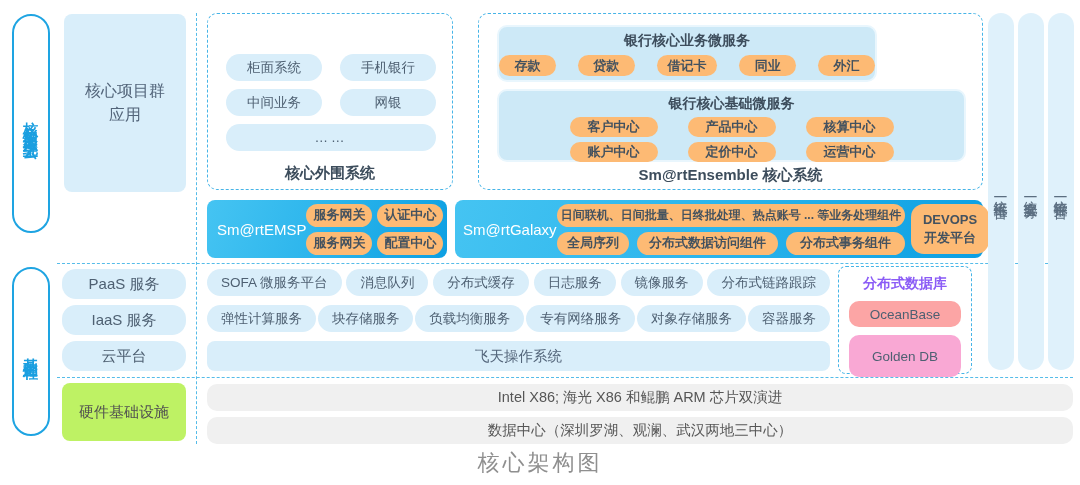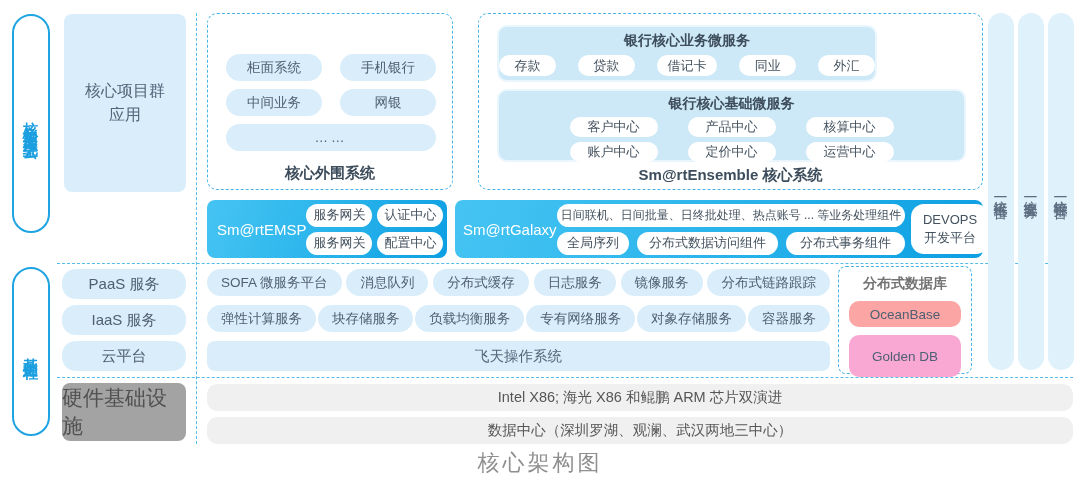--- a/index.html
+++ b/index.html
@@ -20,37 +20,37 @@
   .box-blue { background:#d9eefa; color:#53657a; border-radius:8px;
     display:flex; align-items:center; justify-content:center; text-align:center; }
   .pill-blue { background:#d9eefa; color:#4e6072; border-radius:14px;
     display:flex; align-items:center; justify-content:center;
     font-size:13.5px; white-space:nowrap; padding:0 14px; height:27px; }
 
   
   .grad { background:linear-gradient(110deg,#45c4f2 0%,#2cb5ec 48%,#0c9fe2 100%);
     border-radius:8px; color:#ffffff; }
 
-  .pill-white { background:#ffffff; color:#44525f; border-radius:13px;
+  .pill-white { background:#fdba74; color:#44525f; border-radius:13px;
     display:flex; align-items:center; justify-content:center;
-    font-size:13px; white-space:nowrap; }
+    font-size:13px; white-space:nowrap;font-weight:bold; }
 
   
   .dashed-box { border:1.5px dashed #46b4e7; border-radius:10px; background:#fff; }
   .dash-h { border-top:1.5px dashed #55bce9; height:0; }
   .dash-v { border-left:1.5px dashed #55bce9; width:0; }
 
   .inner-card { background:#cde9f7; border:2px solid #e9f6fd; border-radius:10px; }
   .card-title { font-weight:bold; font-size:14px; color:#3d4d5c; text-align:center; }
   .section-label { font-weight:bold; font-size:15px; color:#3d4d5c; text-align:center; }
 
   .gray-bar { background:#f0f0f0; color:#565656; border-radius:10px;
     display:flex; align-items:center; justify-content:center; font-size:14.5px; }
-  .gray-box { background:#a3a3a3; color:#515151; border-radius:8px;
-    display:flex; align-items:center; justify-content:center; font-size:21px; }
+  .gray-box { background:#bef264; color:#515151; border-radius:8px;
+    display:flex; align-items:center; justify-content:center; font-size:15px; }
 
   .vbar { background:#dff1fb; border-radius:13px; color:#5b6e80; font-size:14px;
     display:flex; align-items:center; justify-content:center; }
   .vbar .vtext { letter-spacing:1px; }
 
   .flex-row { display:flex; align-items:center; justify-content:space-between; }
 
   #main-title { font-size:22px; color:#8f8f8f; letter-spacing:3px; text-align:center; }
 </style>
 </head>
@@ -151,21 +151,21 @@
     <span class="pill-blue">消息队列</span>
     <span class="pill-blue">分布式缓存</span>
     <span class="pill-blue">日志服务</span>
     <span class="pill-blue">镜像服务</span>
     <span class="pill-blue">分布式链路跟踪</span>
   </div>
 
   <div class="abs box-blue" style="left:207px; top:341px; width:623px; height:30px; font-size:14.5px;">飞天操作系统</div>
 
   <div class="abs dashed-box" style="left:838px; top:266px; width:134px; height:108px; border-radius:8px;">
-    <div style="font-size:14px; color:#737373; font-weight:bold; text-align:center; margin-top:8px;">分布式数据库</div>
+    <div style="font-size:14px; color:#8b5cf6; font-weight:bold; text-align:center; margin-top:8px;">分布式数据库</div>
     <div class="pill-blue" style="margin:8px auto 0; width:112px; height:26px; background:#fca5a5; border-radius:10px;">OceanBase</div>
     <div class="pill-blue" style="margin:8px auto 0; width:112px; height:42px; background:#f9a8d4; border-radius:10px;">Golden DB</div>
   </div>
 
   <div class="abs gray-bar" style="left:207px; top:384px; width:866px; height:27px;">Intel X86; 海光 X86 和鲲鹏 ARM 芯片双演进</div>
   <div class="abs gray-bar" style="left:207px; top:417px; width:866px; height:27px;">数据中心（深圳罗湖、观澜、武汉两地三中心）</div>
 
   <div class="abs vbar" style="left:988px; top:13px; width:26px; height:357px;">
     <span class="vtext">统一运维平台</span>
   </div>

